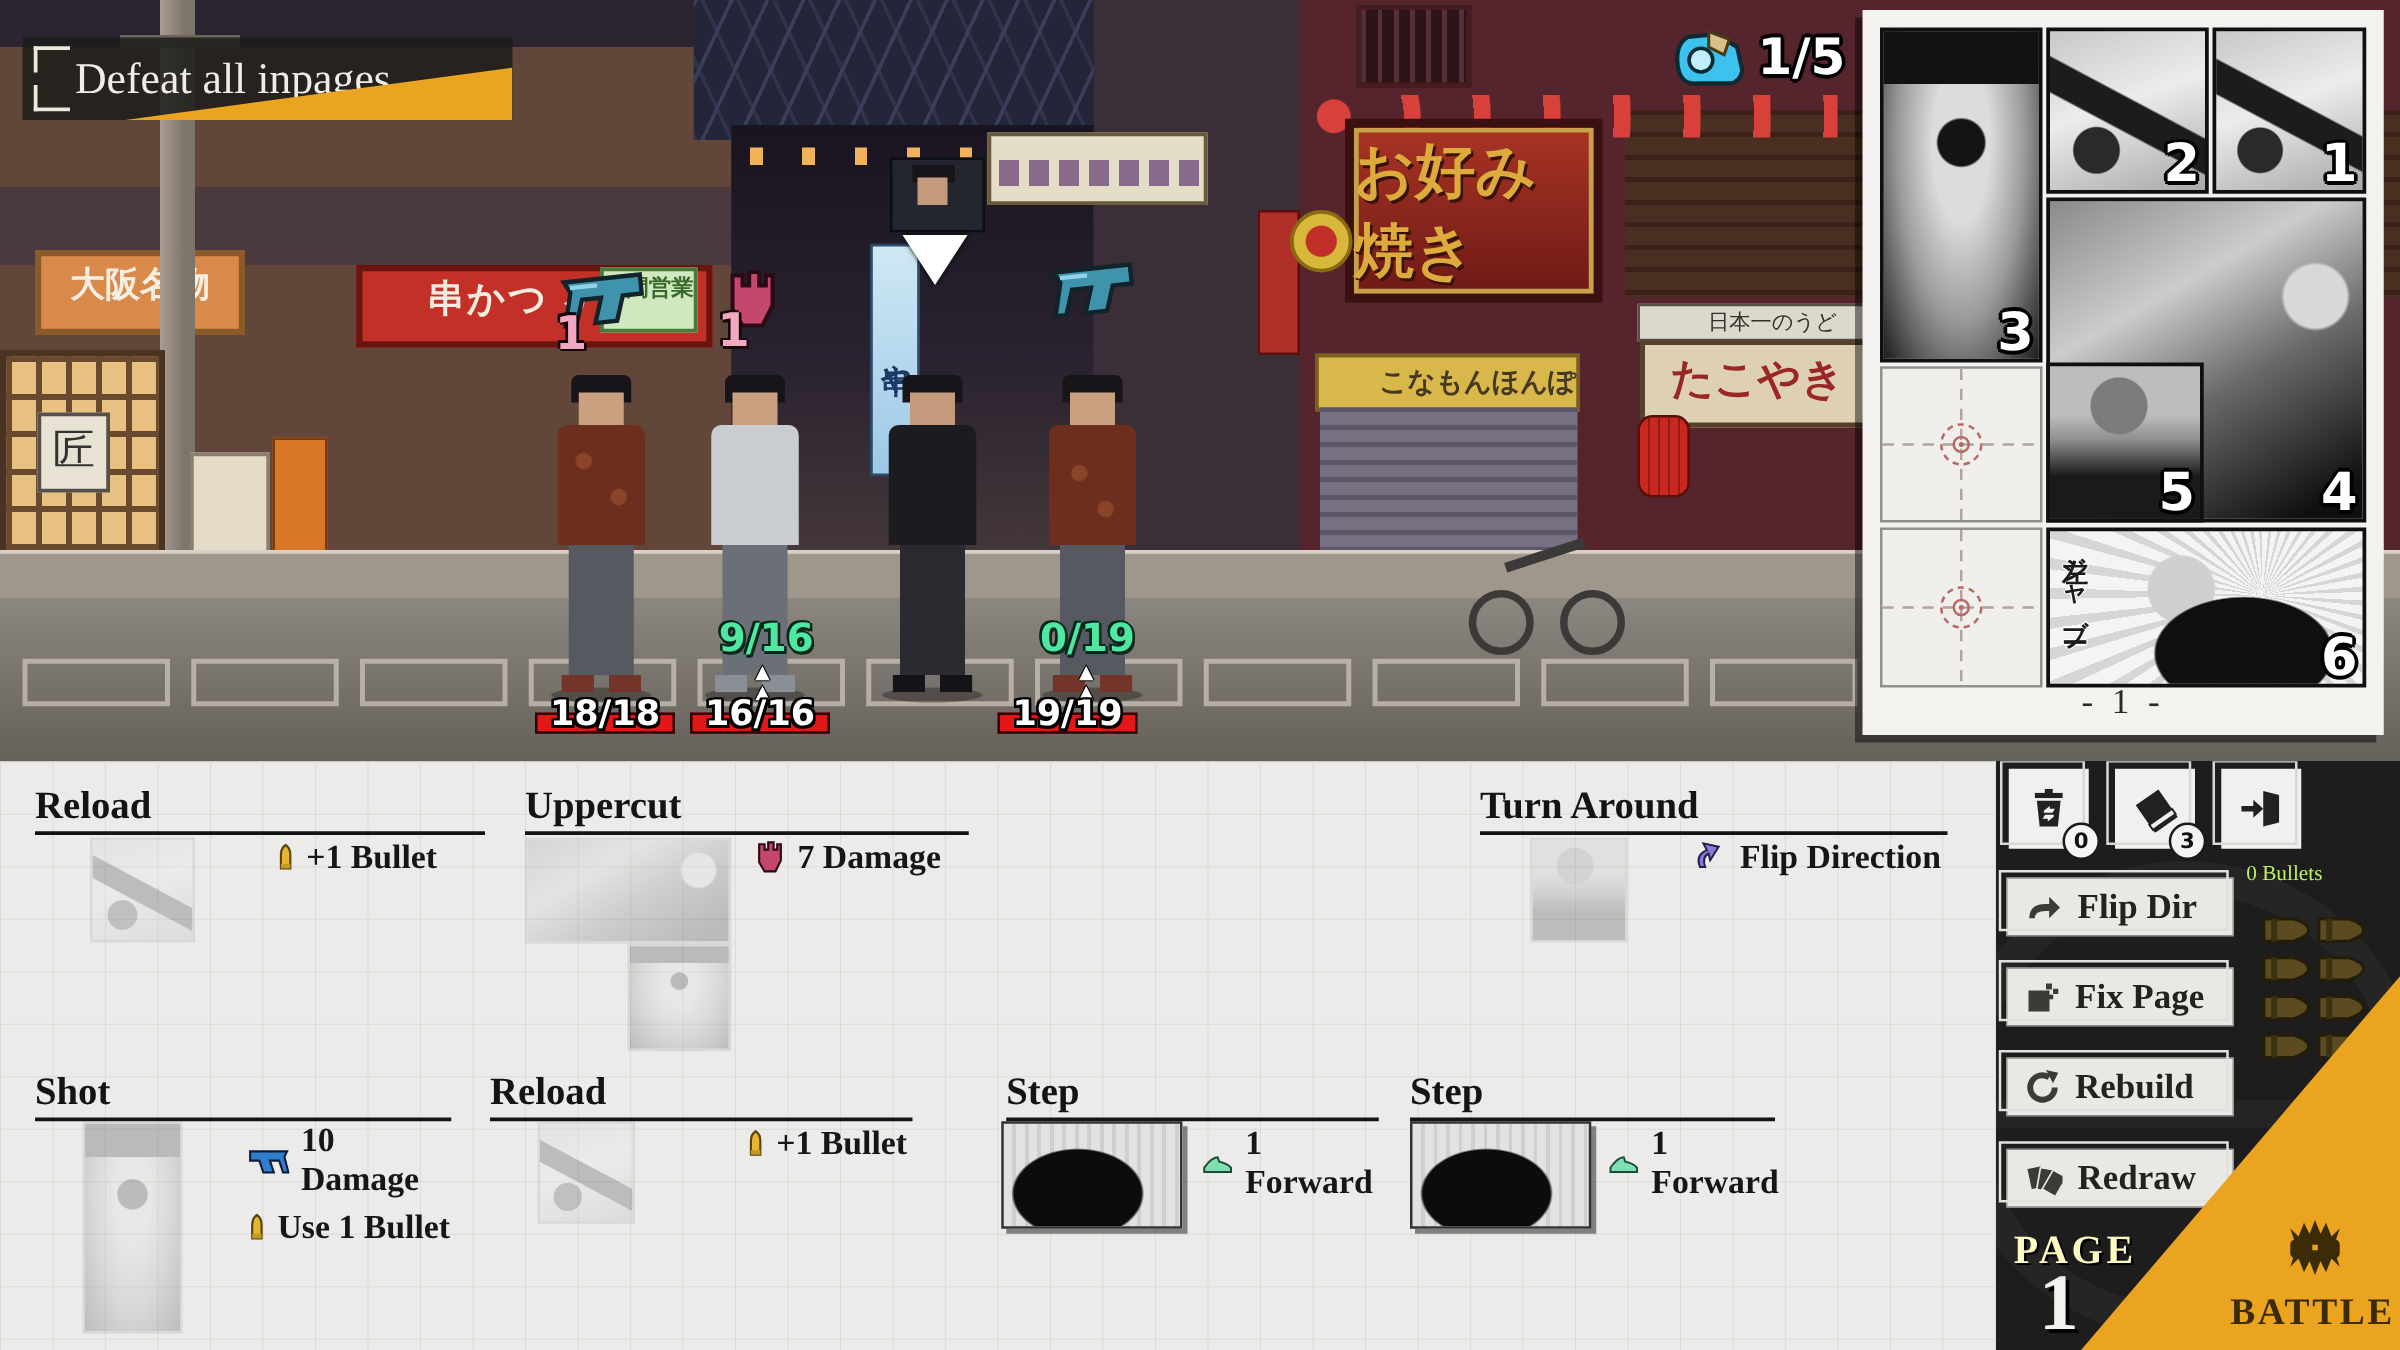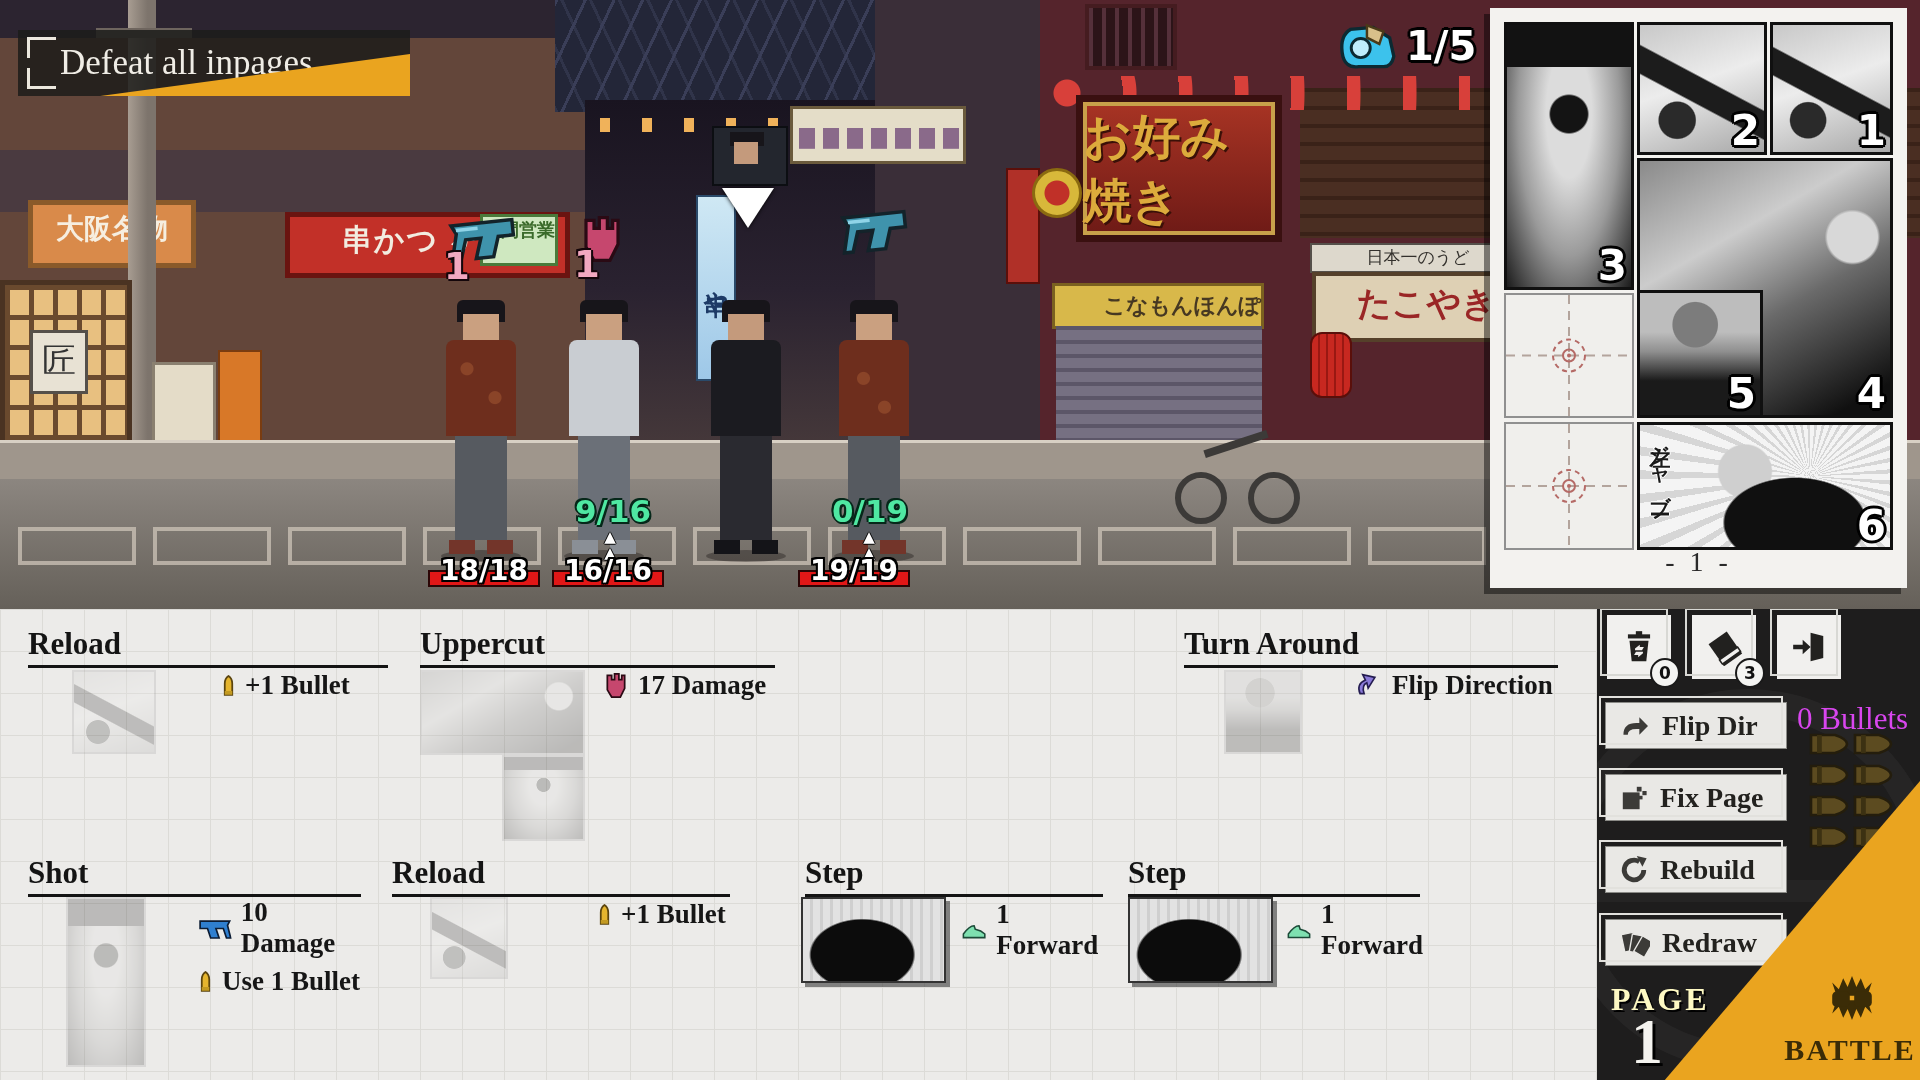--- a/index.html
+++ b/index.html
@@ -18,21 +18,21 @@
   .mid-block{left:875px;top:0;width:180px;height:445px;background:#3a2e38;}
   .right-block{left:1040px;top:0;width:880px;height:445px;background:#55242c;}
   .udon-wall{left:1300px;top:88px;width:620px;height:150px;background:#4a2e22;
     background-image:repeating-linear-gradient(#3a2218 0 4px,transparent 4px 18px);color:#ead9b4;font-size:86px;font-weight:bold;text-align:center;line-height:150px;letter-spacing:8px;}
   .lantern-row{left:1050px;top:76px;width:420px;height:34px;background:repeating-radial-gradient(circle at 17px 17px,#d8403a 0 13px,transparent 14px 56px);}
   .okono-sign{left:1076px;top:95px;width:192px;height:133px;background:linear-gradient(#a83424,#6e1a16);border:7px solid #3a1010;
     box-shadow:inset 0 0 0 4px #c8a04a;color:#dcab3c;font-size:48px;font-weight:bold;display:flex;align-items:center;justify-content:center;text-shadow:2px 2px 0 #3a1008;}
   .nihonichi{left:1310px;top:243px;width:212px;height:26px;background:#ddd8cc;border:2px solid #55504a;color:#33302c;font-size:17px;text-align:center;line-height:26px;}
   .konamon{left:1052px;top:283px;width:206px;height:40px;background:#d8b84a;border:3px solid #7a6020;color:#463822;font-size:22px;font-weight:bold;text-align:right;line-height:40px;}
   .shutter{left:1056px;top:326px;width:206px;height:120px;background:#767082;background-image:repeating-linear-gradient(#5c5668 0 4px,transparent 4px 14px);}
-  .takoyaki{left:1312px;top:272px;width:180px;height:62px;background:#ded0b4;border:4px solid #55402a;color:#9a2626;font-size:34px;font-weight:bold;text-align:right;line-height:56px;}
+  .takoyaki{left:1312px;top:272px;width:180px;height:62px;background:#ded0b4;border:4px solid #55402a;color:#9a2626;font-size:34px;font-weight:bold;text-align:center;line-height:56px;}
   .lantern{left:1310px;top:332px;width:38px;height:62px;background:#c82820;border-radius:12px;border:2px solid #5a0f0a;
     background-image:repeating-linear-gradient(90deg,transparent 0 6px,#9a1812 6px 8px);}
   .osaka-sign{left:28px;top:200px;width:158px;height:58px;background:#d98a4a;border:5px solid #8a5a2a;color:#f6eee0;font-size:28px;font-weight:bold;text-align:center;line-height:48px;}
   .pole{left:128px;top:0;width:28px;height:470px;background:linear-gradient(90deg,#a89d92,#7d746c 70%);}
   .pole-bar{left:96px;top:28px;width:96px;height:10px;background:#6e655e;}
   .kushi-sign{left:285px;top:212px;width:275px;height:56px;background:#c23028;border:5px solid #6a1410;color:#f2ece0;font-size:30px;font-weight:bold;text-align:center;line-height:46px;letter-spacing:2px;}
   .hours-sign{left:480px;top:214px;width:78px;height:52px;background:#cfe8c0;border:3px solid #4a7a3a;color:#3a6a2a;font-size:18px;font-weight:bold;text-align:center;line-height:22px;padding-top:2px;box-sizing:border-box;}
   .lattice{left:0;top:280px;width:122px;height:160px;background:#e8c080;background-image:repeating-linear-gradient(90deg,#6a4a2e 0 5px,transparent 5px 24px),repeating-linear-gradient(#6a4a2e 0 5px,transparent 5px 30px);border:5px solid #4a3322;}
   .takumi{left:30px;top:330px;width:52px;height:58px;background:#e8e2d4;border:3px solid #55504a;color:#333;font-size:34px;text-align:center;line-height:56px;}
   .aframe{left:152px;top:362px;width:58px;height:82px;background:#e4dcc8;border:3px solid #8a8070;}
@@ -121,21 +121,21 @@
   .sb{position:absolute;left:1597px;top:609px;width:323px;height:471px;background:#1e1d1d;overflow:hidden;}
   .sb .mark{position:absolute;left:-40px;top:80px;width:330px;height:330px;border:26px solid rgba(255,255,255,.04);border-radius:50%;}
   .sb .mark:before{content:"";position:absolute;left:-190px;top:50%;width:700px;height:22px;background:rgba(255,255,255,.03);}
   .iconbtn{position:absolute;top:6px;width:64px;height:64px;background:#f1f0ee;display:flex;align-items:center;justify-content:center;}
   .iconbtn:before{content:"";position:absolute;left:-7px;top:-7px;width:100%;height:100%;border:2px solid #d8d8d4;}
   .badge{position:absolute;right:-9px;bottom:-9px;width:26px;height:26px;border-radius:50%;background:#f4f4f2;border:2px solid #1a1a1a;
     font-family:"DejaVu Sans",sans-serif;font-size:17px;font-weight:bold;color:#111;text-align:center;line-height:26px;z-index:2;}
   .btn{position:absolute;left:8px;width:182px;height:47px;background:#e9e8e5;border:1px solid #8a8a86;display:flex;align-items:center;gap:12px;padding-left:14px;box-sizing:border-box;}
   .btn:before{content:"";position:absolute;left:-7px;top:-7px;width:100%;height:100%;border:2px solid #e2e1dd;}
   .btn .lbl{font-size:28px;font-weight:bold;color:#23221f;}
-  .bullets-label{position:absolute;left:200px;top:92px;font-size:31px;color:#d946ef;}
+  .bullets-label{position:absolute;left:200px;top:80px;font-size:17px;color:#bef264;}
   .bgrid{position:absolute;left:212px;top:122px;width:96px;display:grid;grid-template-columns:44px 44px;grid-auto-rows:31px;}
   .gold{position:absolute;inset:0;background:#eaa41f;clip-path:polygon(100% 36.5%,21% 100%,100% 100%);}
   .pagelab{position:absolute;left:14px;top:372px;font-size:32px;font-weight:bold;color:#fef9c3;letter-spacing:3px;text-shadow:2px 2px 0 #000;}
   .pagenum{position:absolute;left:34px;top:396px;font-size:64px;font-weight:bold;color:#f4f3ef;text-shadow:3px 3px 0 #000;}
   .battle-lbl{position:absolute;left:186px;top:424px;width:134px;text-align:center;font-size:30px;font-weight:bold;color:#3b2c07;letter-spacing:2px;}
   .battle-ic{position:absolute;left:222px;top:356px;}
 </style>
 </head>
 <body>
 
@@ -351,21 +351,21 @@
     <div class="card" style="left:420px;top:19px;width:355px">
       <div class="title">Uppercut</div>
       <div class="rule"></div>
       <div class="art art-bar" style="left:0;top:42px;width:165px;height:85px"></div>
       <div class="art art-aim" style="left:82px;top:127px;width:83px;height:86px"></div>
       <div class="fx" style="left:183px;top:42px">
         <div class="fxr">
             <svg width="26" height="29" viewBox="0 0 18 20">
               <path d="M3 3h3v3h2V2h3v4h2V3h2v9l-3 6H6l-3-5z" fill="#c6476e" stroke="#2a0a14" stroke-width="1.2"></path>
             </svg>
-          <span>17 Damage</span>
+          <span>7 Damage</span>
           </div>
       </div>
     </div>
 
 
     <div class="card" style="left:1184px;top:19px;width:374px">
       <div class="title">Turn Around</div>
       <div class="rule"></div>
       <div class="art art-hood" style="left:40px;top:42px;width:78px;height:84px"></div>
       <div class="fx" style="left:172px;top:42px">

